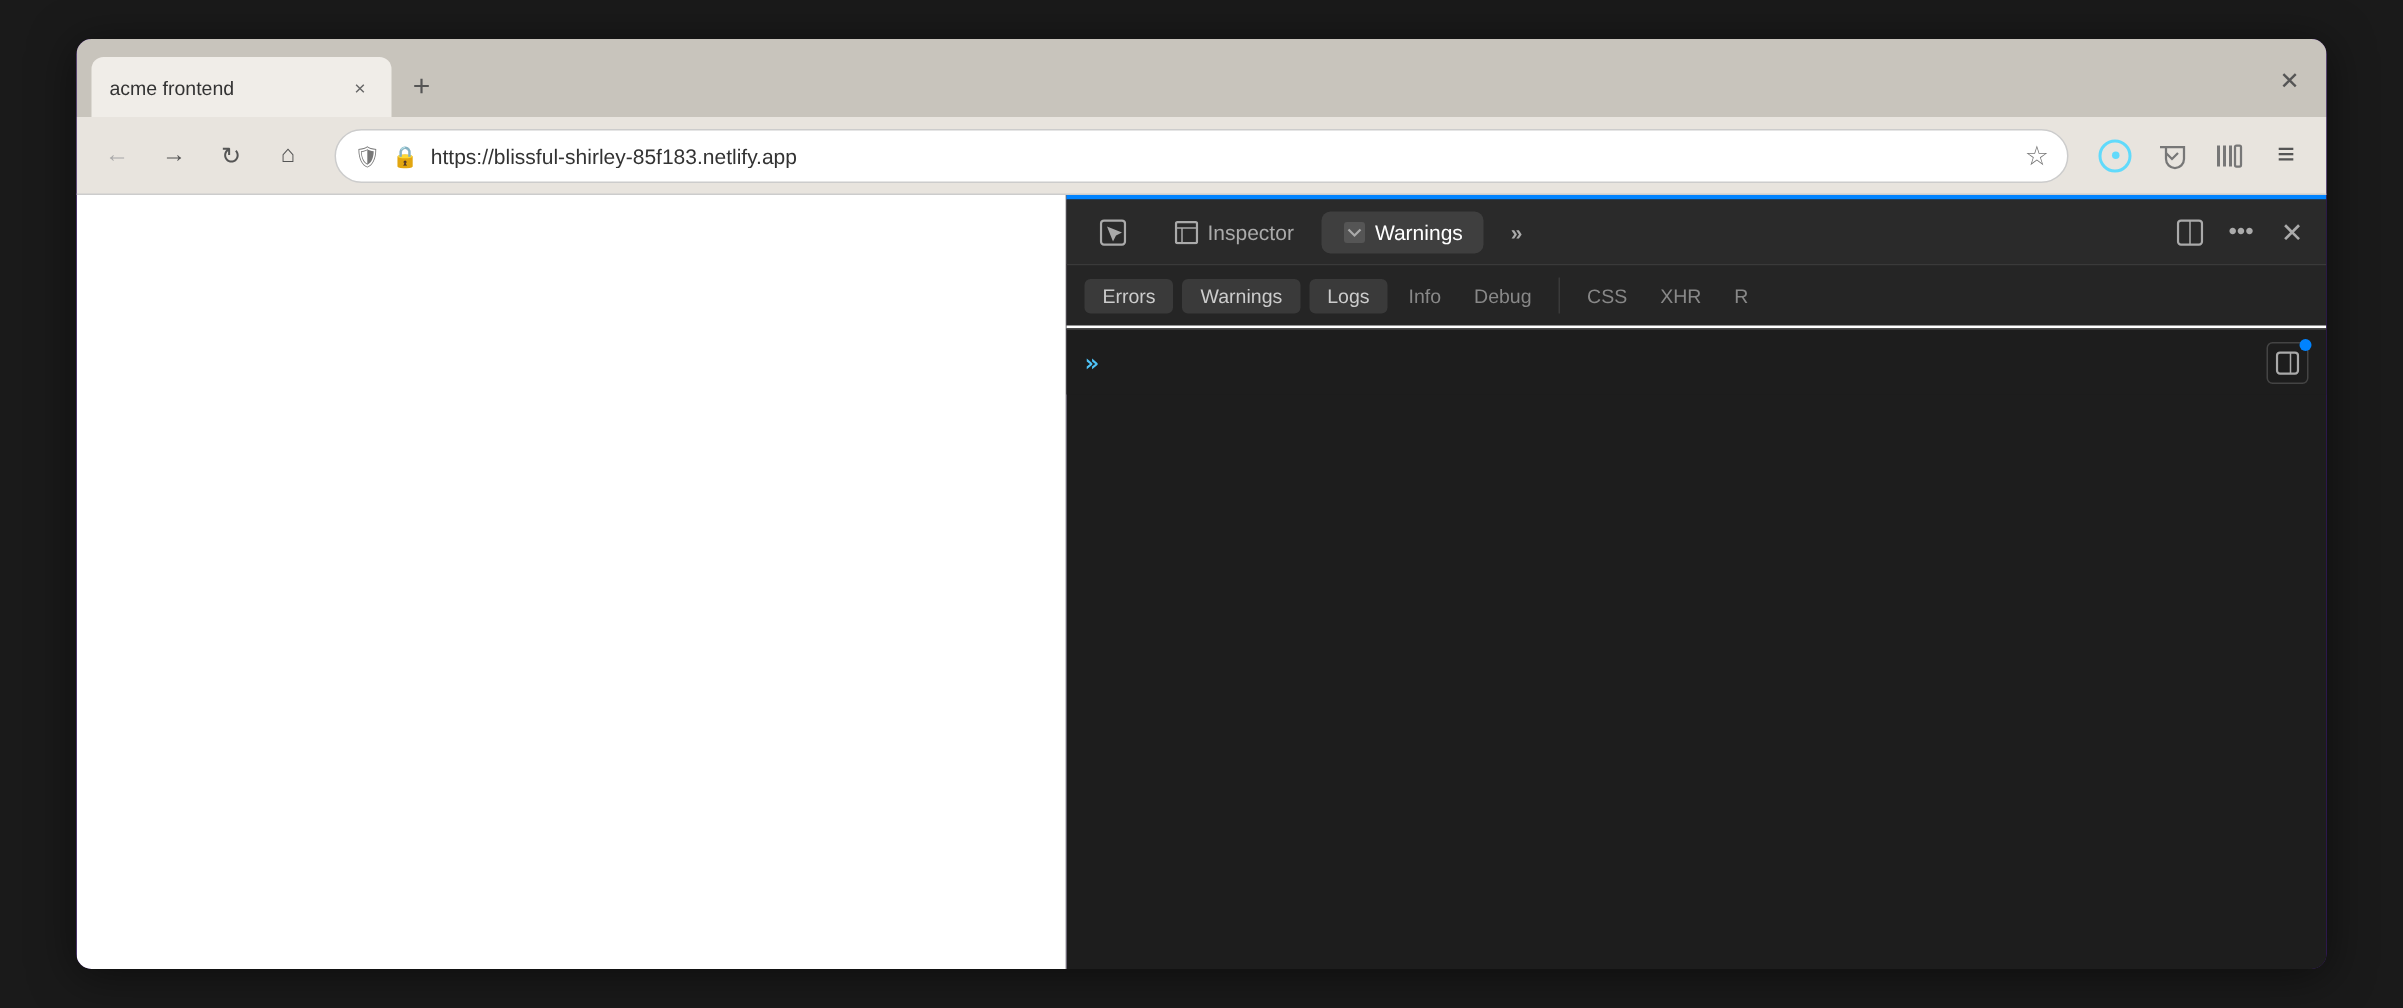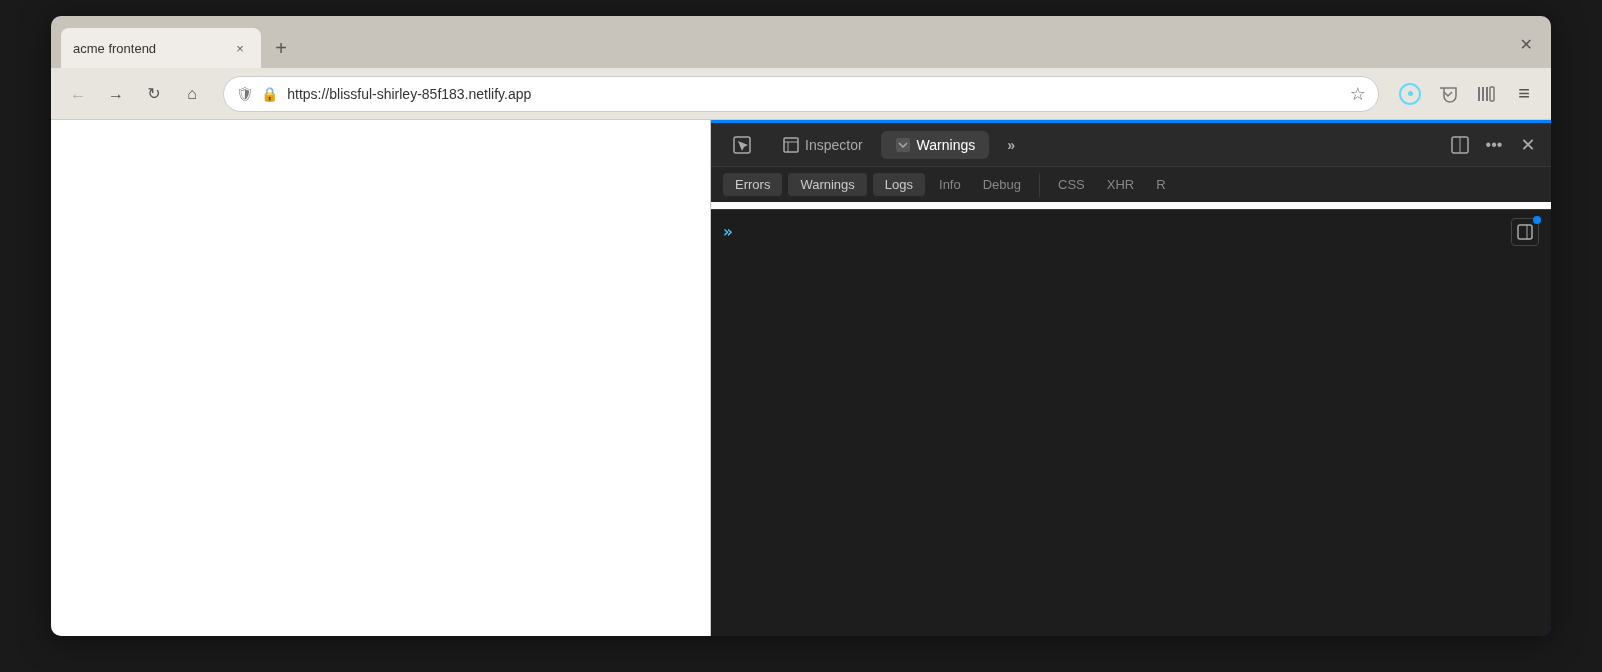--- a/index.html
+++ b/index.html
@@ -8,21 +8,21 @@
       font-family: -apple-system, BlinkMacSystemFont, 'Segoe UI', sans-serif;
       width: 1602px;
       height: 672px;
       overflow: hidden;
     }
 
     
     .browser-window {
       width: 1500px;
       height: 620px;
-      margin: 16px auto;
+      margin: 26px auto;
       background: #4c1d95;
       border-radius: 10px;
       box-shadow: 0 4px 30px rgba(0,0,0,0.5);
       overflow: hidden;
       display: flex;
       flex-direction: column;
     }
 
     
     .tab-bar {
@@ -275,21 +275,21 @@
       font-size: 16px;
       border-left: 1px solid #3a3a3a;
     }
 
     
     .filter-row {
       display: flex;
       align-items: center;
       height: 42px;
       background: #252525;
-      border-bottom: 7px solid #ffffff;
+      border-bottom: 2px solid #ffffff;
       padding: 0 12px;
       gap: 6px;
     }
 
     .filter-btn {
       padding: 4px 12px;
       border-radius: 4px;
       font-size: 13px;
       cursor: pointer;
       color: #ccc;

